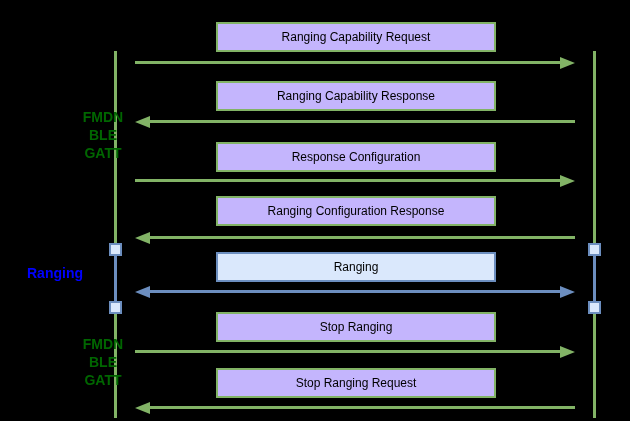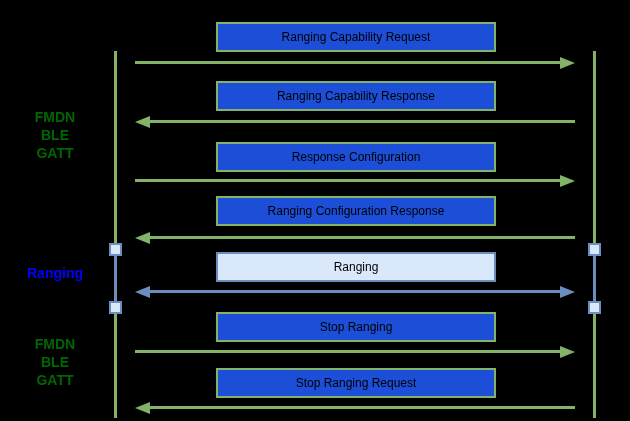--- a/index.html
+++ b/index.html
@@ -54,21 +54,21 @@
     position: absolute;
     left: 216px;
     width: 276px;
     height: 26px;
     border: 2px solid;
     text-align: center;
     line-height: 26px;
     font-size: 12px;
     color: #000000;
   }
-  .msg-box.green { background: #1d4ed8; border-color: #82b366; }
+  .msg-box.green { background: #c4b5fd; border-color: #82b366; }
   .msg-box.blue  { background: #dae8fc; border-color: #6c8ebf; }
 
   .b1 { top: 22px; }
   .b2 { top: 81px; }
   .b3 { top: 142px; }
   .b4 { top: 196px; text-align: center; }
   .b5 { top: 252px; }
   .b6 { top: 312px; }
   .b7 { top: 368px; }
 
@@ -117,21 +117,21 @@
   
   .side-label {
     position: absolute;
     left: 0;
     width: 110px;
     text-align: center;
     font-size: 14px;
     font-weight: bold;
     line-height: 18px;
   }
-  .side-label.green { color: #006600; }
+  .side-label.green { color: #006600; padding-left: 48px; }
   .side-label.blue  { color: #0000ff; }
   .sl1 { top: 108px; }
   .sl2 { top: 264px; }
   .sl3 { top: 335px; }
   .side-label div { white-space: nowrap; }
 </style>
 </head>
 <body>
 
 <div id="canvas">

